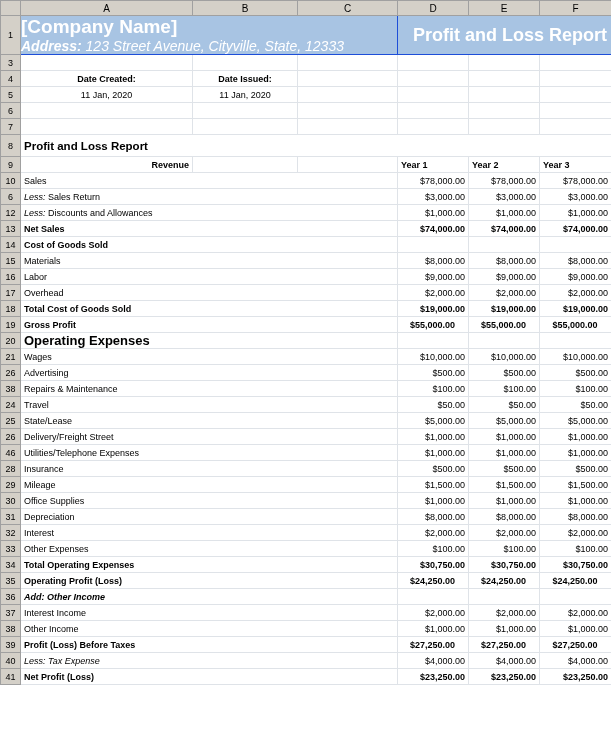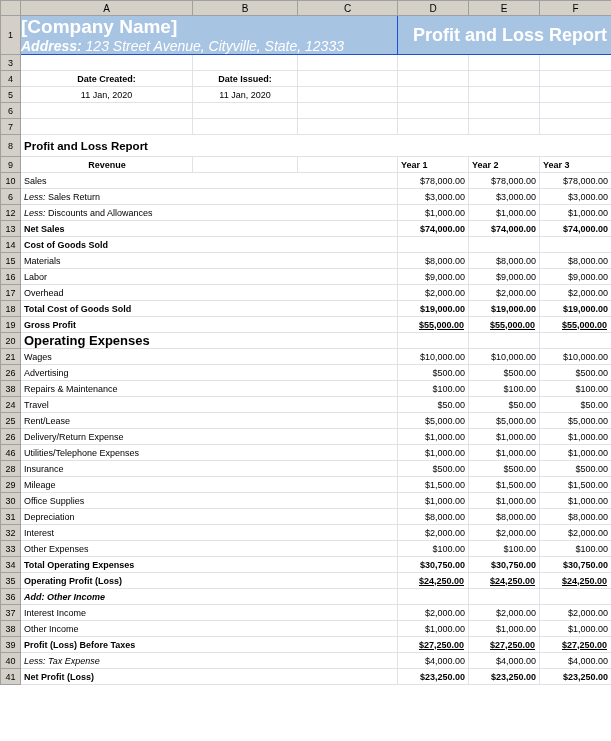--- a/index.html
+++ b/index.html
@@ -94,29 +94,29 @@
     padding-left: 4px;
   }
   .section-lite {
     background: #b8cce4;
     color: #1f3864;
     font-weight: bold;
     font-size: 9px;
     border: 1px solid #ccd9ea;
     padding-left: 4px;
   }
-  .section-lite.num { text-align: right; padding-right: 4px; text-decoration: underline; }
+  .section-lite.num { text-align: center; padding-right: 4px; }
   .subhead {
     background: #4f81bd;
     color: #ffffff;
     font-weight: bold;
     font-size: 9px;
     border: 1px solid #4f81bd;
   }
-  .subhead.left { text-align: center; padding-left: 4px; }
+  .subhead.left { text-align: right; padding-left: 4px; }
 
   .num { text-align: right; padding-right: 4px; }
   .bold { font-weight: bold; }
   .italic { font-style: italic; }
   .label-bold { font-weight: bold; font-size: 9px; }
   .topline { border-top: 1px solid #000000 !important; }
   .datehdr { font-weight: bold; font-size: 10px; text-align: center; }
   .datevalue { font-size: 10px; text-align: center; }
 </style>
 </head>
@@ -344,29 +344,29 @@
   <tr>
     <td class="rowhead">24</td>
     <td class="cell" colspan="3">Travel</td>
     <td class="cell num">$50.00</td>
     <td class="cell num">$50.00</td>
     <td class="cell num">$50.00</td>
   </tr>
 
   <tr>
     <td class="rowhead">25</td>
-    <td class="cell" colspan="3">Rent/Lease</td>
+    <td class="cell" colspan="3">State/Lease</td>
     <td class="cell num">$5,000.00</td>
     <td class="cell num">$5,000.00</td>
     <td class="cell num">$5,000.00</td>
   </tr>
 
   <tr>
     <td class="rowhead">26</td>
-    <td class="cell" colspan="3">Delivery/Return Expense</td>
+    <td class="cell" colspan="3">Delivery/Freight Street</td>
     <td class="cell num">$1,000.00</td>
     <td class="cell num">$1,000.00</td>
     <td class="cell num">$1,000.00</td>
   </tr>
 
   <tr>
     <td class="rowhead">46</td>
     <td class="cell" colspan="3">Utilities/Telephone Expenses</td>
     <td class="cell num">$1,000.00</td>
     <td class="cell num">$1,000.00</td>

